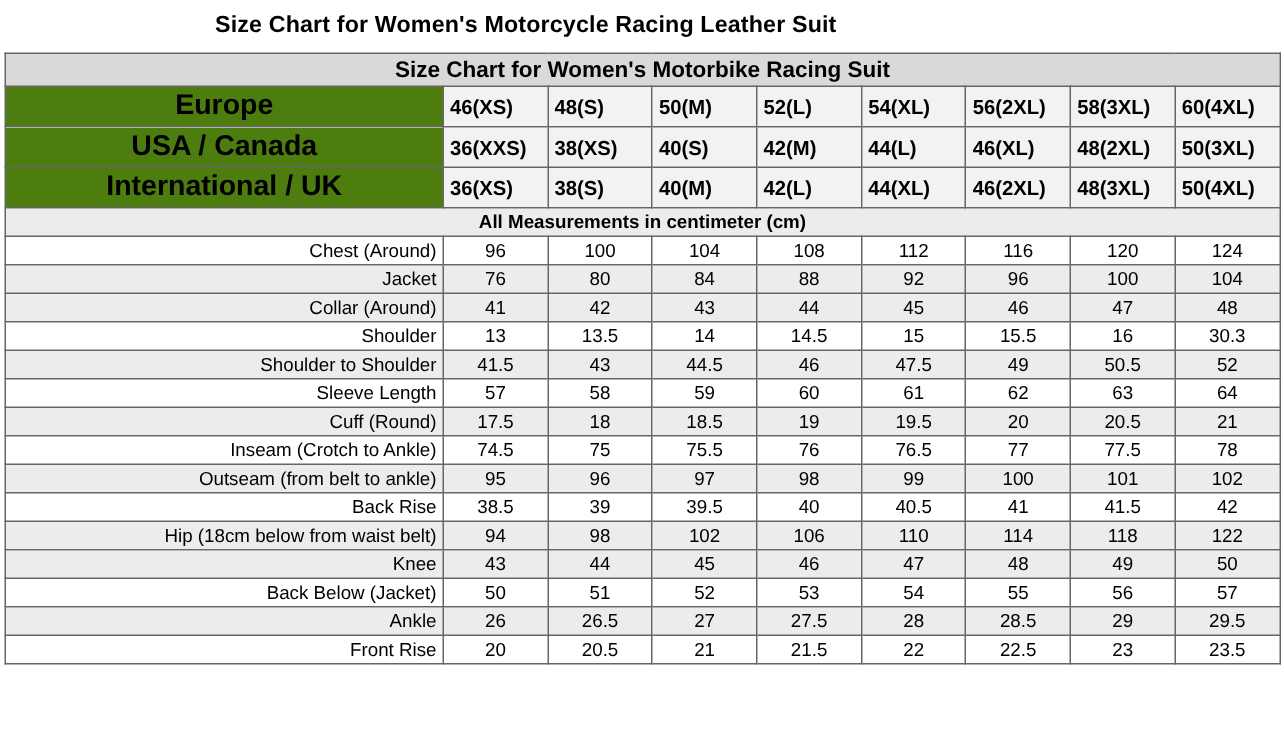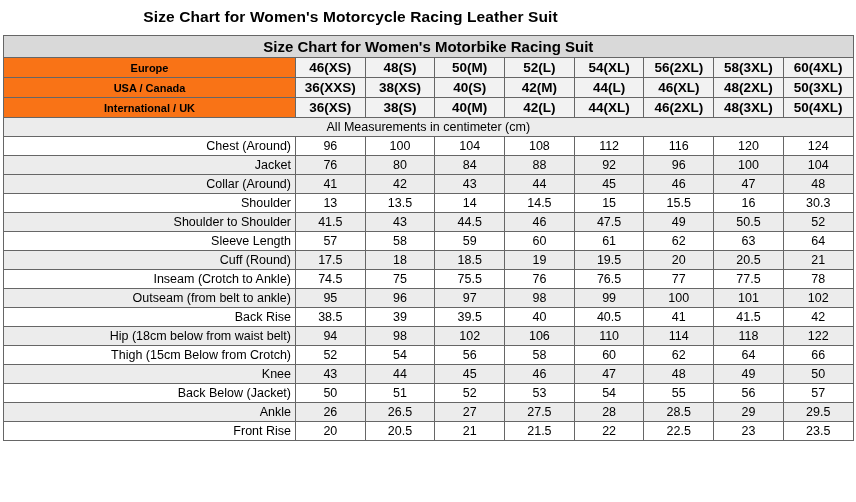--- a/index.html
+++ b/index.html
@@ -43,37 +43,37 @@
   }
   .banner-cell {
     background: #d9d9d9;
     text-align: center;
     font-weight: bold;
     font-size: 15px;
     height: 23px;
     margin-left: 34px;
   }
   .hdr-label {
-    background: #f97316;
-    text-align: center;
-    font-weight: bold;
-    font-size: 11px;
+    background: #4d7c0f;
+    text-align: center;
+    font-weight: bold;
+    font-size: 19px;
     height: 21px;
   }
   .hdr-val {
     background: #f2f2f2;
-    text-align: center;
+    text-align: left;
     font-weight: bold;
     font-size: 13.5px;
     height: 21px;
   }
   .subbanner-cell {
     background: #ececec;
     text-align: center;
-    font-weight: normal;
+    font-weight: bold;
     font-size: 12.5px;
     height: 19px;
   }
   .row-label {
     text-align: right;
     font-size: 12.5px;
   }
   .row-val {
     text-align: center;
     font-size: 12.5px;
@@ -277,31 +277,20 @@
         <td class="row-val">94</td>
         <td class="row-val">98</td>
         <td class="row-val">102</td>
         <td class="row-val">106</td>
         <td class="row-val">110</td>
         <td class="row-val">114</td>
         <td class="row-val">118</td>
         <td class="row-val">122</td>
       </tr>
 
-      <tr class="plain">
-        <td class="row-label">Thigh (15cm Below from Crotch)</td>
-        <td class="row-val">52</td>
-        <td class="row-val">54</td>
-        <td class="row-val">56</td>
-        <td class="row-val">58</td>
-        <td class="row-val">60</td>
-        <td class="row-val">62</td>
-        <td class="row-val">64</td>
-        <td class="row-val">66</td>
-      </tr>
 
       <tr class="shade">
         <td class="row-label">Knee</td>
         <td class="row-val">43</td>
         <td class="row-val">44</td>
         <td class="row-val">45</td>
         <td class="row-val">46</td>
         <td class="row-val">47</td>
         <td class="row-val">48</td>
         <td class="row-val">49</td>

